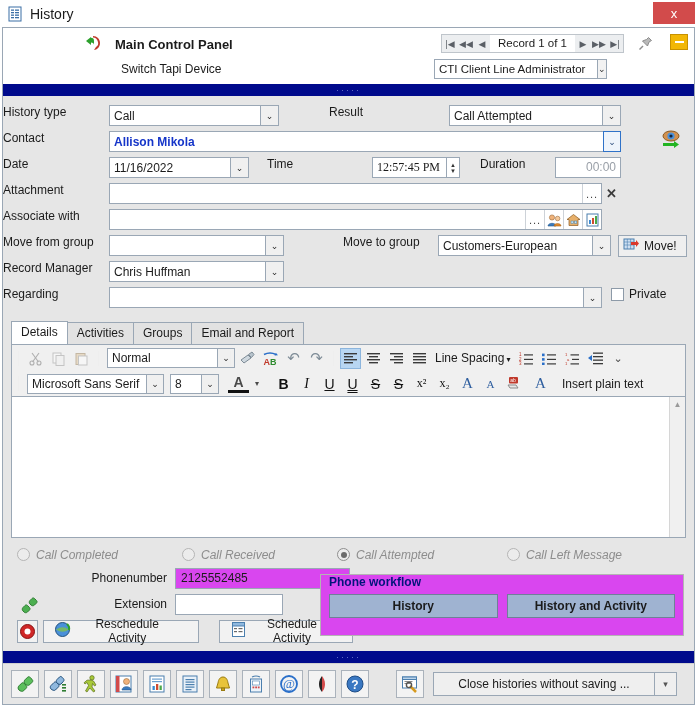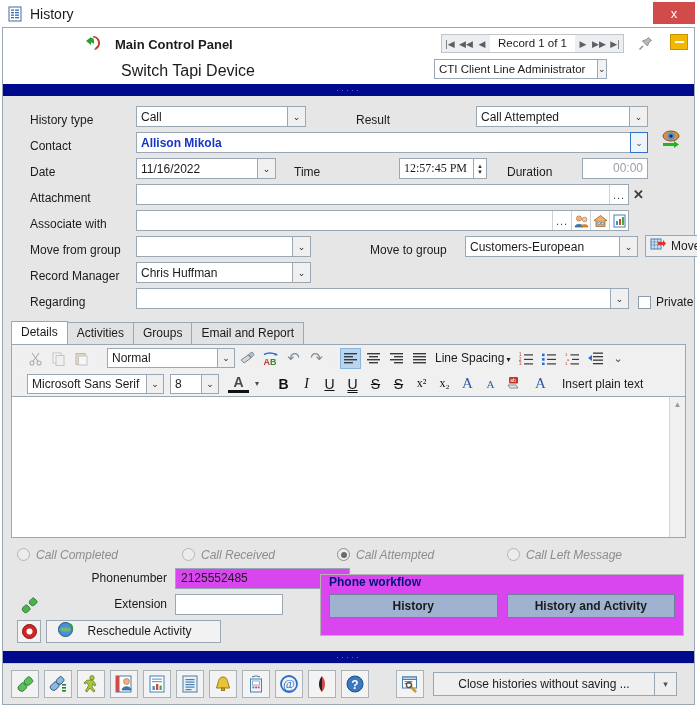--- a/index.html
+++ b/index.html
@@ -34,21 +34,21 @@
     margin:0 2px 0 2px;
     border:1px solid #9aa7b5;
     height:678px; background:#e6e6e6;
     display:flex; flex-direction:column;
   }
 
   
   .hdr { background:#ffffff; padding:6px 8px 4px 8px; position:relative; height:58px; }
   .hdr-title-row { display:flex; align-items:center; padding-left:72px; }
   .hdr-title { font-weight:bold; font-size:13px; color:#1b1b1b; margin-left:10px; }
-  .hdr-sub { padding-left:110px; font-size:16px; color:#1b1b1b; margin-top:7px; }
+  .hdr-sub { padding-left:110px; font-size:12px; color:#1b1b1b; margin-top:7px; }
 
   .recnav {
     position:absolute; right:70px; top:6px;
     display:flex; align-items:center;
     border:1px solid #bfc5cb; background:#eceef0; height:19px;
   }
   .recnav .nb {
     width:16px; height:17px; display:flex; align-items:center; justify-content:center;
     font-size:9px; color:#5a5f66; cursor:pointer;
   }
@@ -79,21 +79,21 @@
   }
 
   .bluebar {
     height:13px; background:#000a8c;
     display:flex; align-items:center; justify-content:center;
     letter-spacing:2px; font-size:9px; color:#6d77c9; cursor:pointer;
   }
 
   
   .form { background:#e6e6e6; padding:9px 0 8px 0; position:relative; }
-  .row { display:flex; align-items:flex-end; height:22px; margin-bottom:4px; padding-left:27px; }
+  .row { display:flex; align-items:flex-start; height:22px; margin-bottom:4px; padding-left:0; }
   .lbl { width:106px; font-size:12px; color:#1b1b1b; flex:none; }
   .lbl-r { font-size:12px; color:#1b1b1b; flex:none; }
 
   .inp {
     height:21px; border:1px solid #9aa7b5; background:#fff;
     font-size:12px; font-family:inherit; color:#1b1b1b;
     padding:0 4px; outline:none;
   }
   .combo { display:flex; height:21px; }
   .combo input { border-right:none; }
@@ -726,20 +726,35 @@
         <div class="widebtn" style="width:175px">
           <span>
             <svg width="17" height="17" viewBox="0 0 17 17">
                 <circle cx="8.5" cy="8.5" r="7" fill="#4a90d9" stroke="#24527d"></circle>
                 <path d="M2 8.5 Q8.5 4 15 8.5 Q8.5 13 2 8.5" fill="#7ec04f" opacity=".8"></path>
                 <path d="M13 3 A6 6 0 0 1 15 9" fill="none" stroke="#2ca02c" stroke-width="2"></path>
               </svg>
           </span>
           <span class="btxt">Reschedule Activity</span>
         </div>
+        <div class="widebtn" style="width:150px;margin-left:15px">
+          <span>
+            <svg width="17" height="17" viewBox="0 0 17 17">
+                <rect x="2.5" y="1.5" width="12" height="14" fill="#fff" stroke="#4b7fae"></rect>
+                <rect x="2.5" y="1.5" width="12" height="3.5" fill="#8fb8de" stroke="#4b7fae"></rect>
+                <g fill="#6a6a6a">
+                  <rect x="4" y="7" width="3" height="1.2"></rect>
+                  <rect x="8.5" y="7" width="4" height="1.2"></rect>
+                  <rect x="4" y="10" width="3" height="1.2"></rect>
+                  <rect x="8.5" y="10" width="4" height="1.2"></rect>
+                </g>
+              </svg>
+          </span>
+          <span class="btxt">Schedule Activity</span>
+        </div>
       </div>
     </div>
 
     <div class="workflow">
       <div class="wf-title">Phone workflow</div>
       <div class="wf-btns">
         <div class="wf-btn">History</div>
         <div class="wf-btn">History and Activity</div>
       </div>
     </div>

